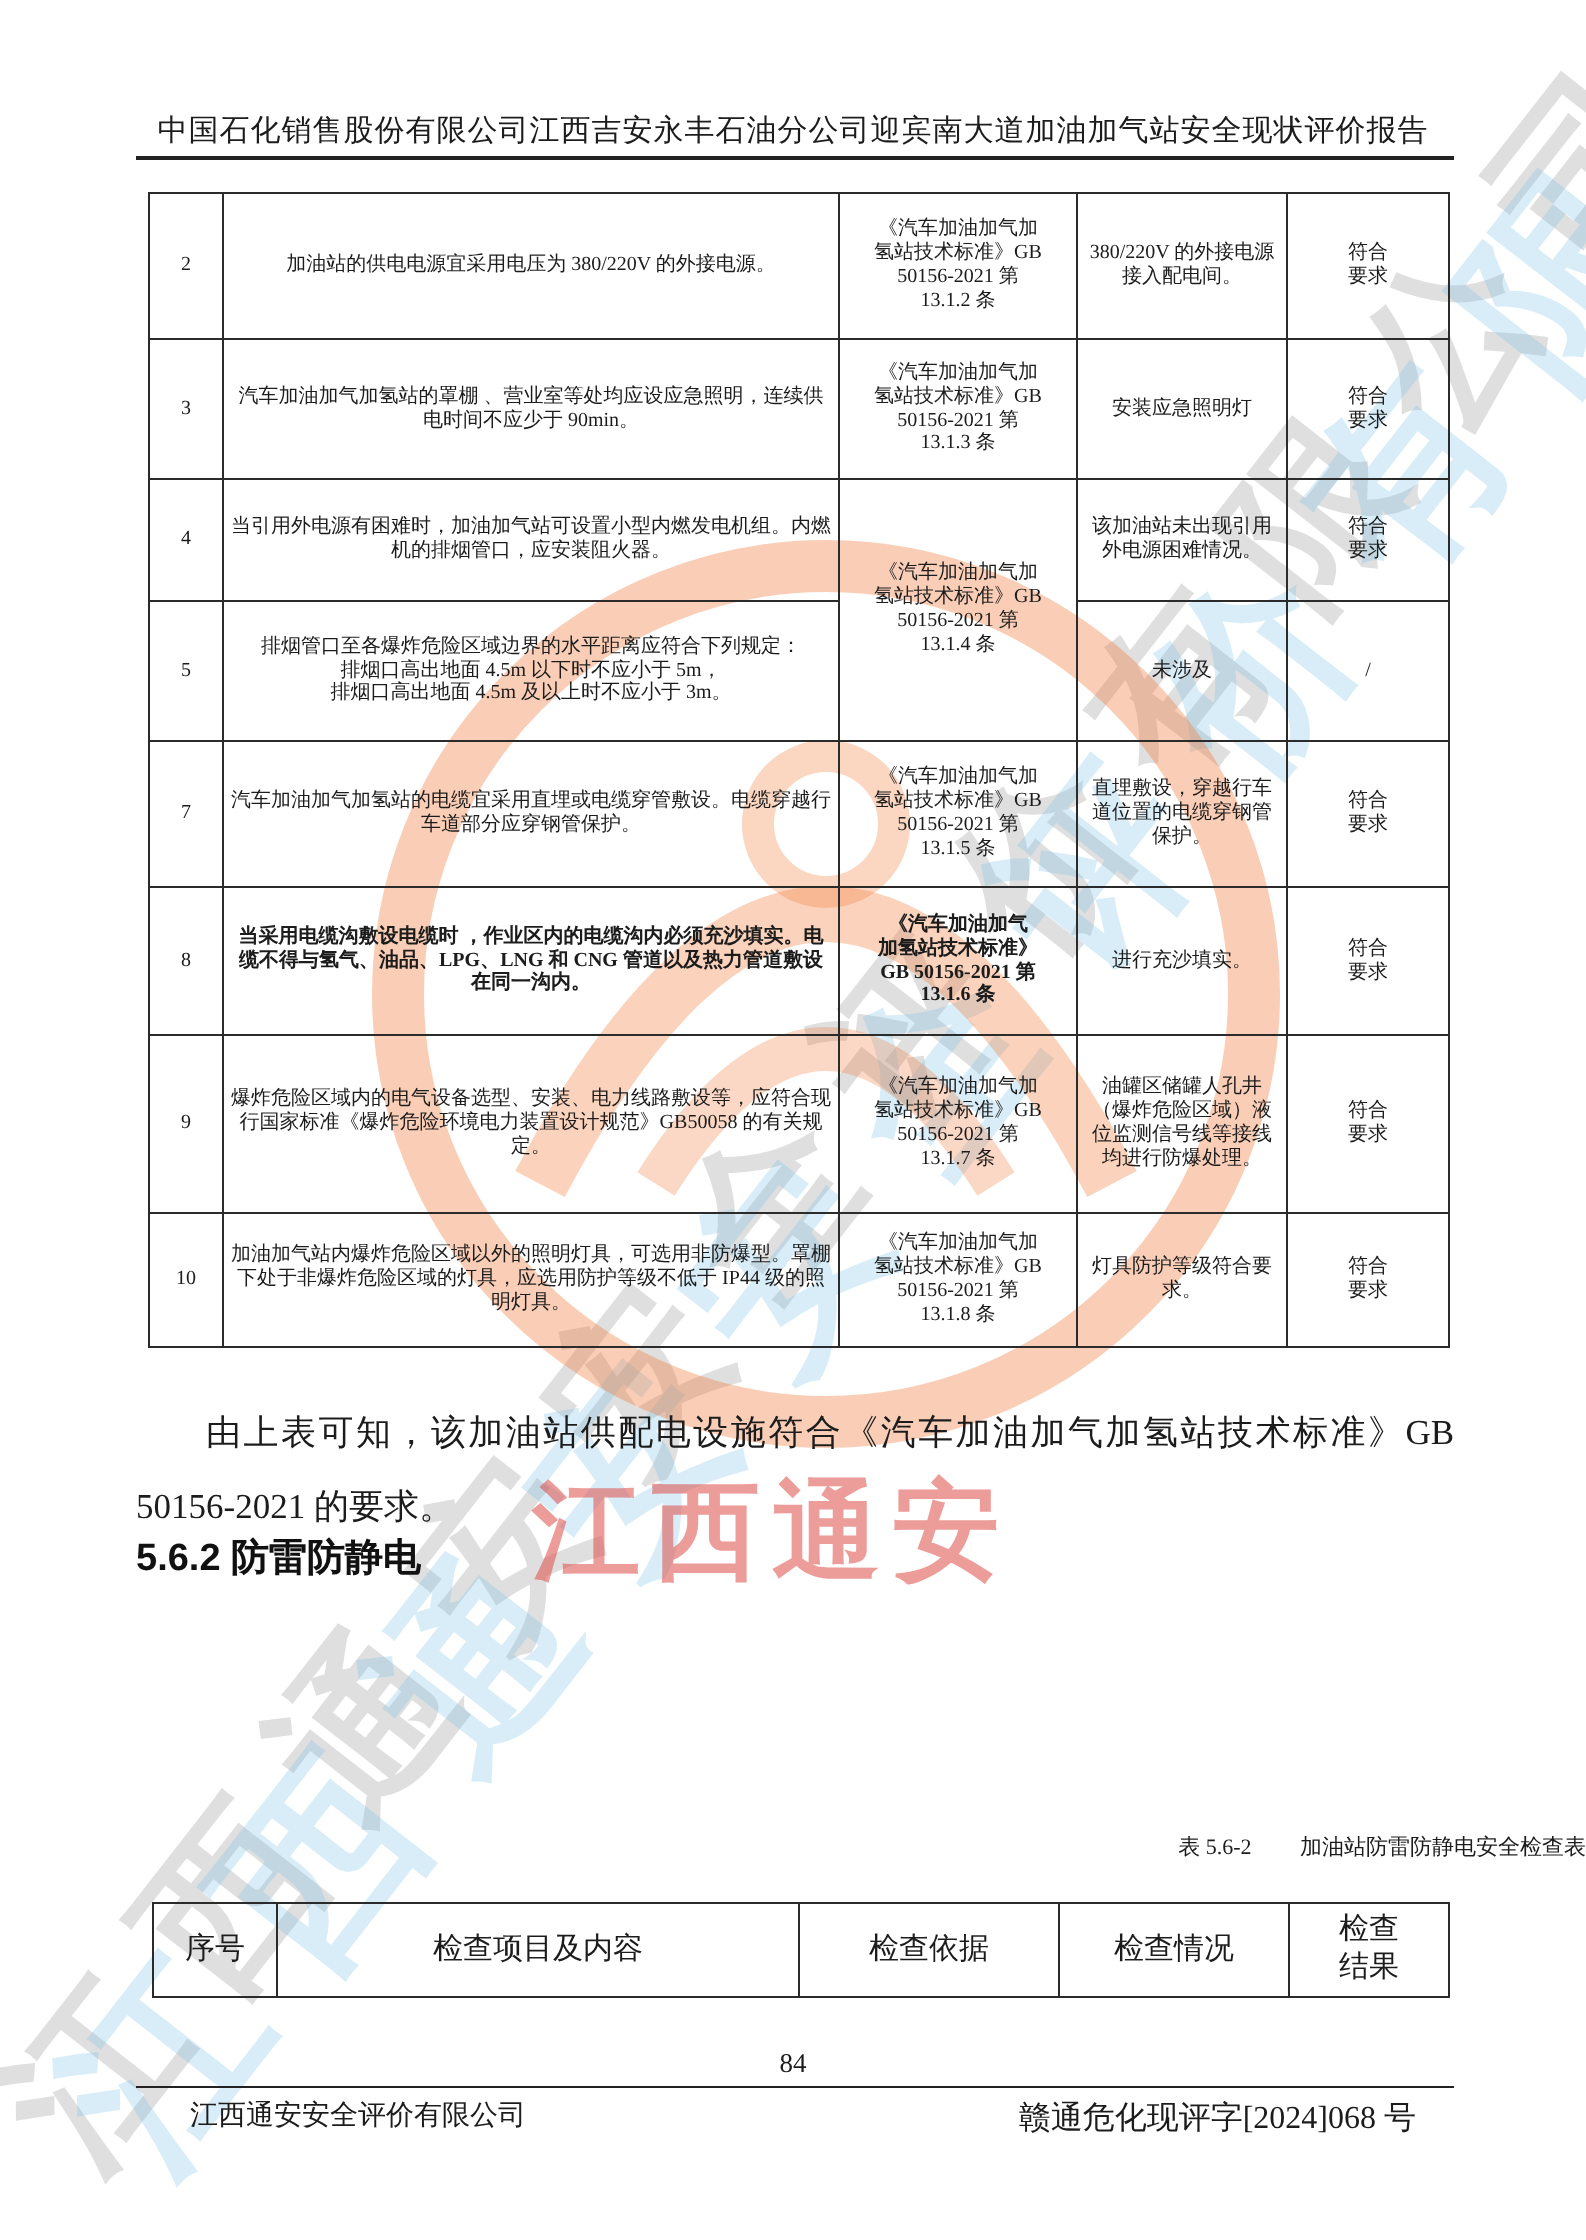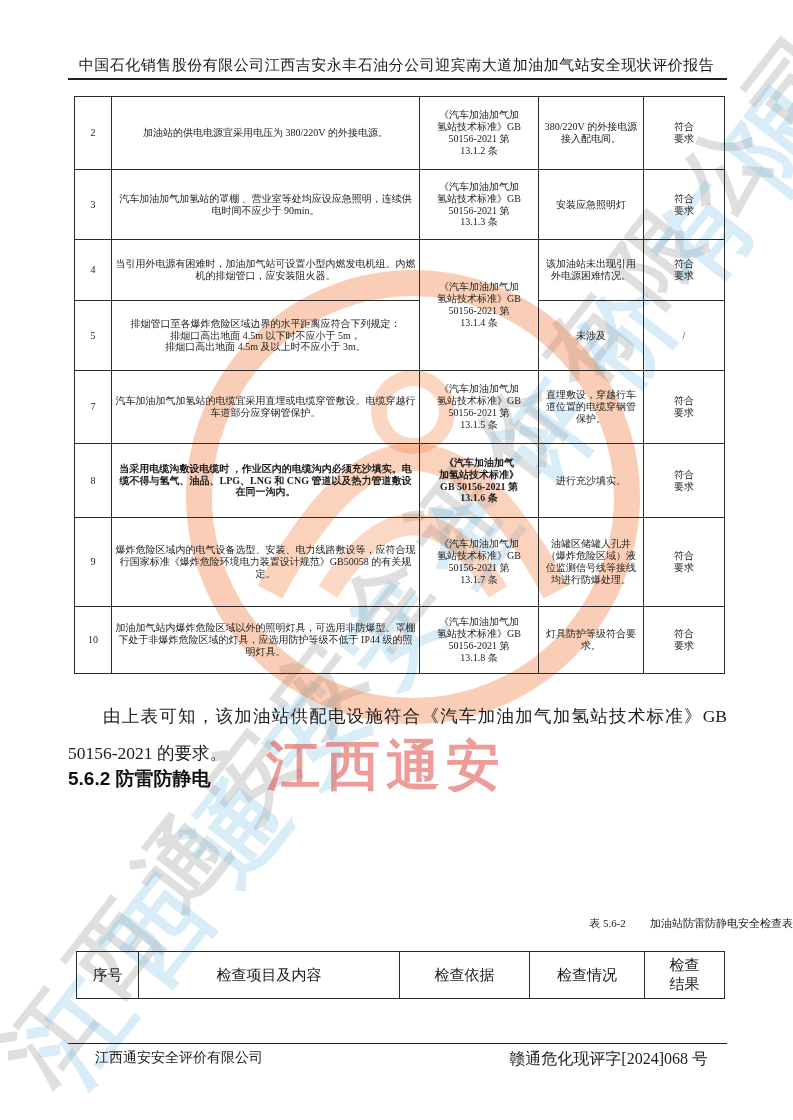--- a/index.html
+++ b/index.html
@@ -212,18 +212,19 @@
           <td>序号</td>
           <td>检查项目及内容</td>
           <td>检查依据</td>
           <td>检查情况</td>
           <td>检查
 结果</td>
         </tr>
       </tbody>
     </table>
 
+    <div class="pagenum">84</div>
     <div class="ftr-rule"></div>
     <div class="ftr-left">江西通安安全评价有限公司</div>
     <div class="ftr-right">赣通危化现评字[2024]068 号</div>
 
   </div>
 </div>
 
 </body></html>

